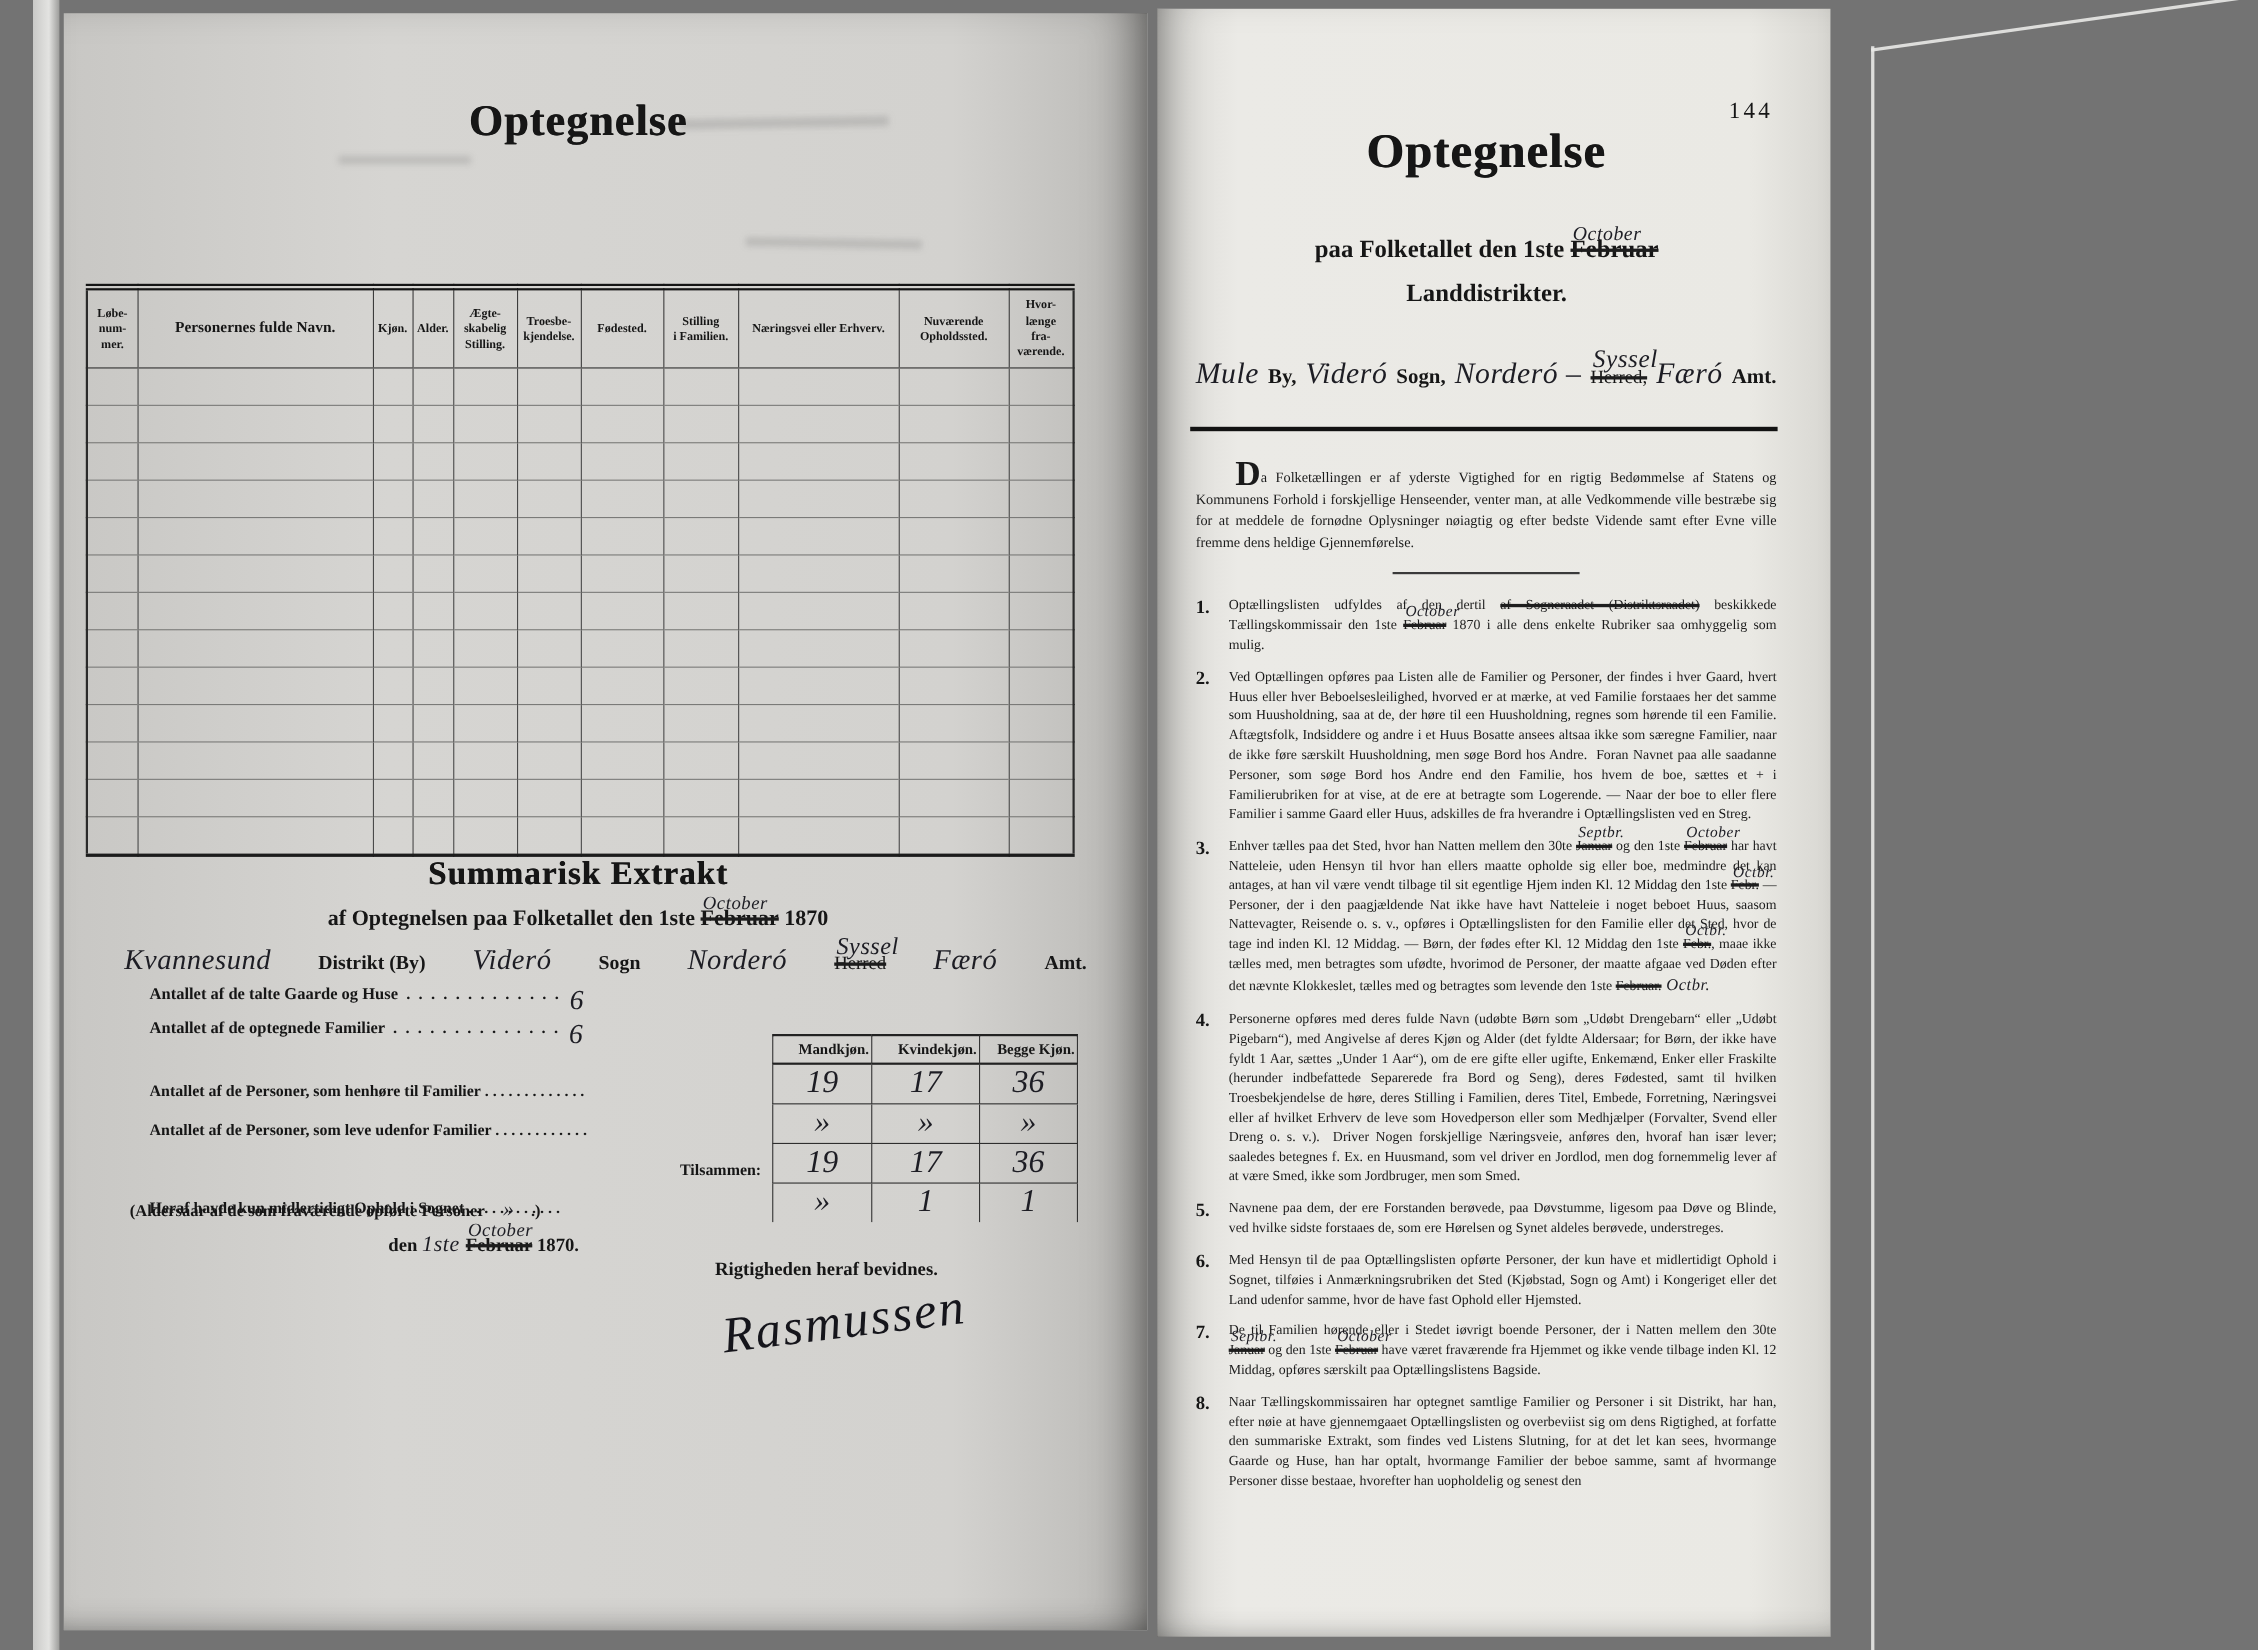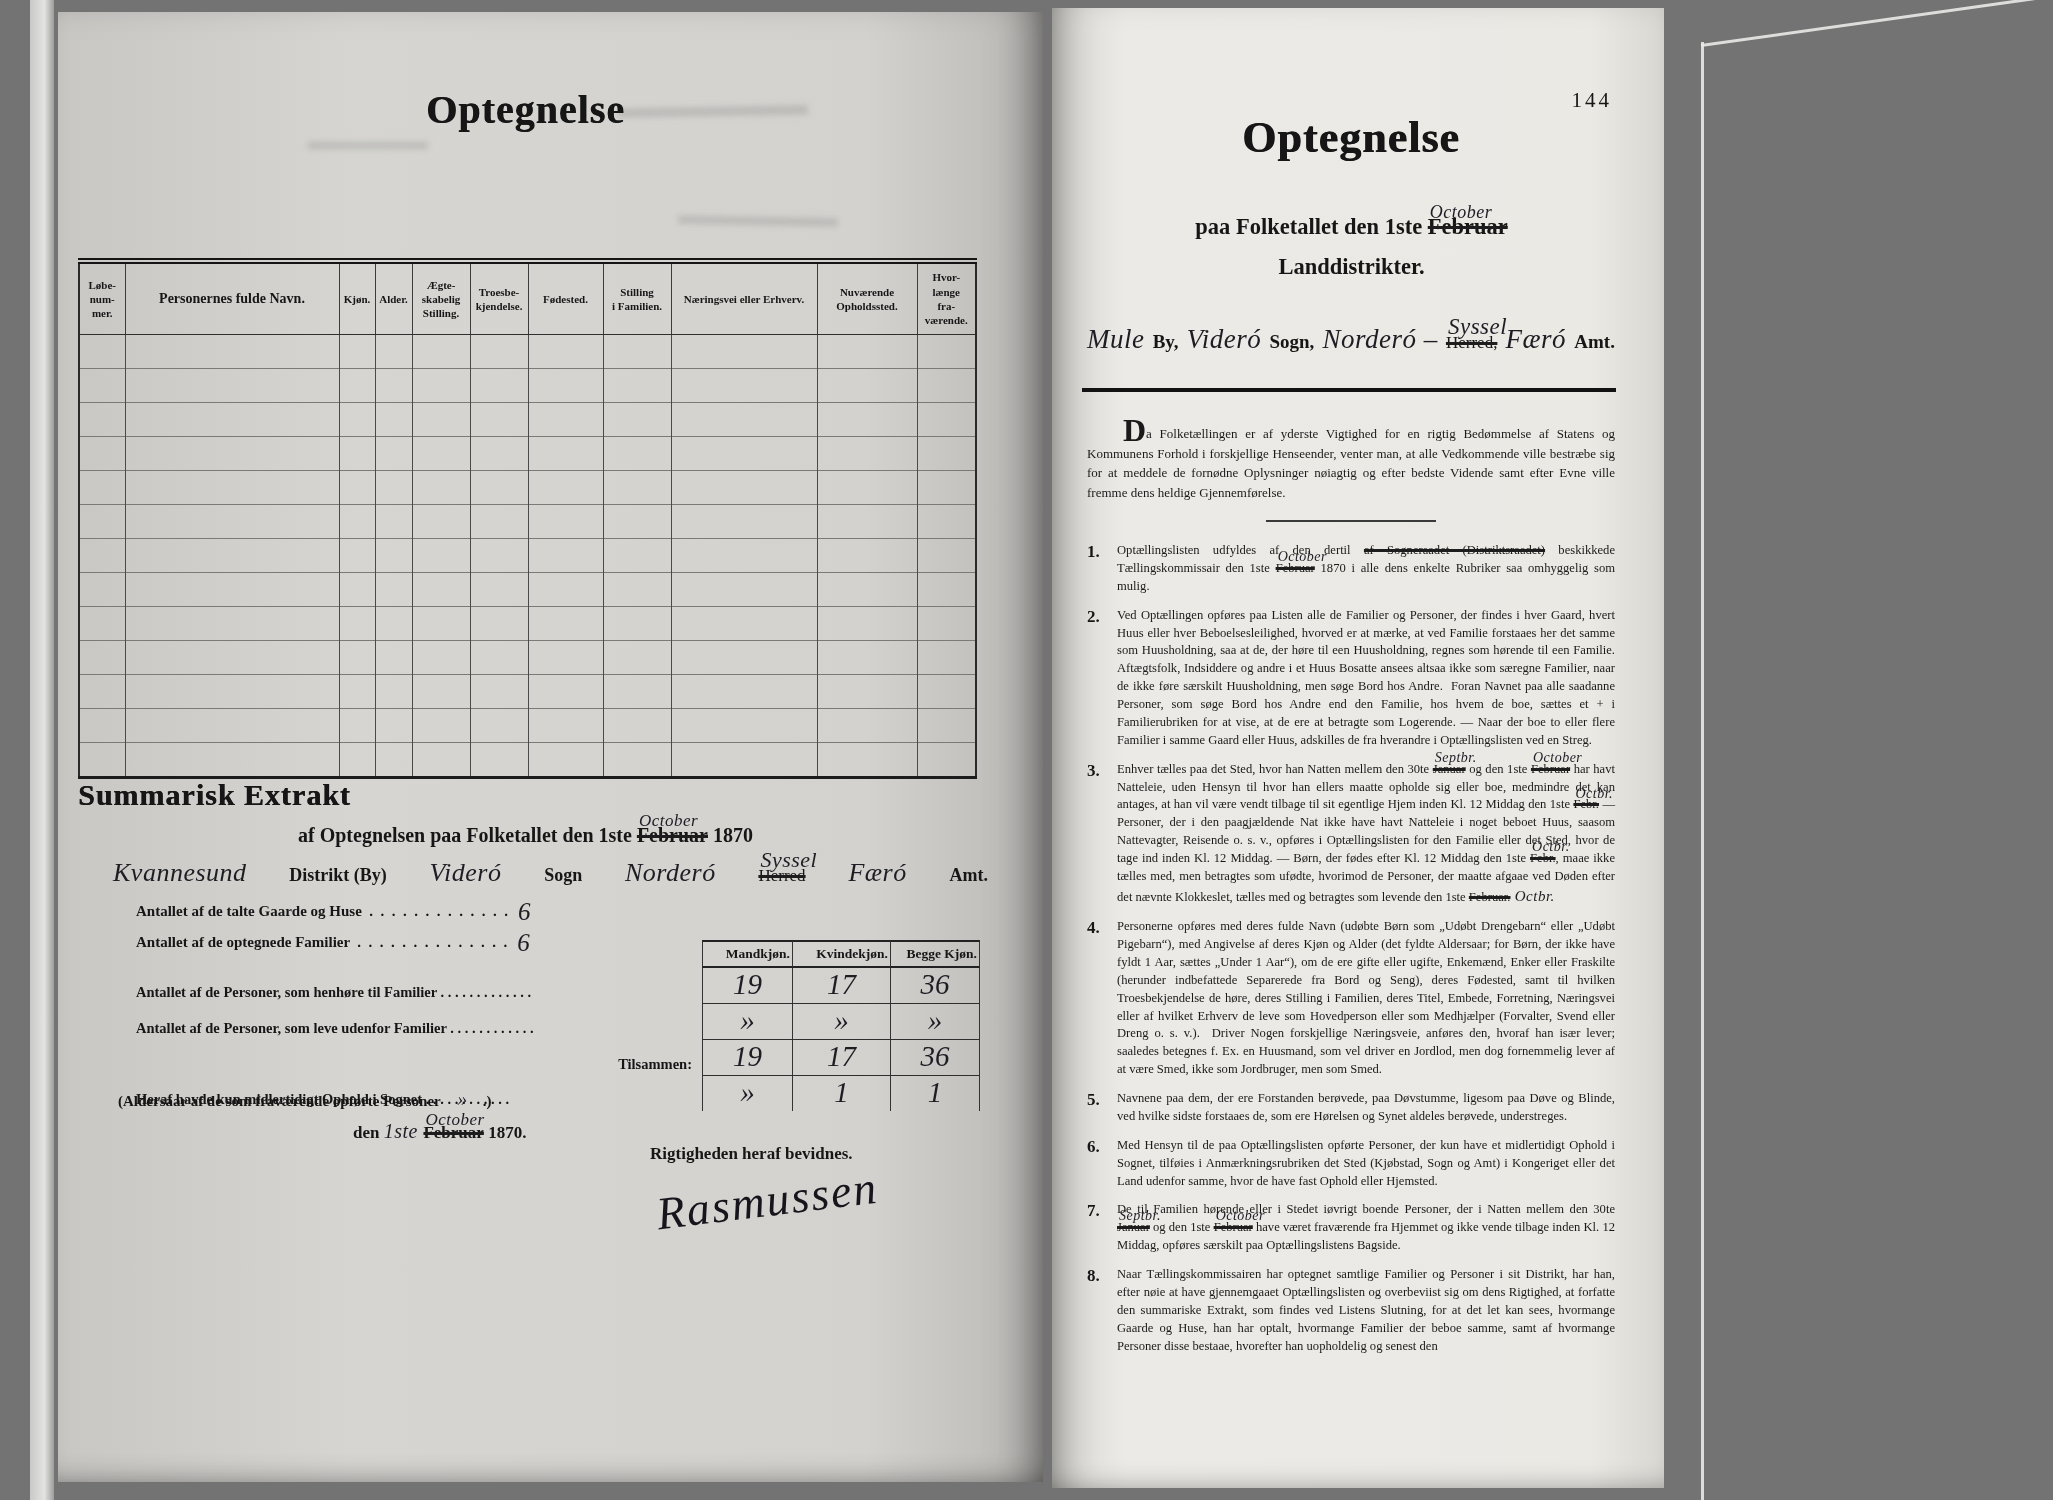--- a/index.html
+++ b/index.html
@@ -38,32 +38,32 @@
             font-size:40px;font-weight:bold;letter-spacing:1px;text-shadow:.6px 0 currentColor;}
   .lp-sub{position:absolute;top:162px;left:40px;width:855px;margin:0;text-align:center;
           font-size:17.5px;font-weight:bold;white-space:pre-line;line-height:1.45;}
   .lp-table{position:absolute;top:246px;left:20px;width:897px;border-collapse:collapse;table-layout:fixed;
             border:2px solid #2a2a2a;border-top:6px double #151515;border-bottom:3px solid #1c1c1c;}
   .lp-table th{border-left:1px solid #3c3c3c;border-bottom:1.5px solid #2f2f2f;height:66px;
                font-size:11px;font-weight:bold;text-align:center;vertical-align:middle;
                white-space:pre-line;line-height:1.3;padding:2px;}
   .lp-table th:nth-child(2){font-size:14px;}
   .lp-table td{border-left:1px solid #4a4a4a;border-top:1px solid #7a7a78;height:33px;padding:0;}
-  .lp-ext-h1{position:absolute;top:766px;left:20px;width:895px;margin:0;text-align:left;
+  .lp-ext-h1{position:absolute;top:766px;left:20px;width:895px;margin:0;text-align:center;
              font-size:30px;font-weight:bold;letter-spacing:1px;text-shadow:.5px 0 currentColor;}
   .lp-ext-h2{position:absolute;top:812px;left:20px;width:895px;margin:0;text-align:center;
              font-size:20px;font-weight:bold;}
   .lp-ext-h2 .above{font-size:17px;}
   .lp-place{position:absolute;top:846px;left:55px;width:875px;display:flex;justify-content:space-between;
             align-items:baseline;font-size:17px;}
   .lp-place .seg-b{font-size:18px;}
   .lp-place .seg-h{font-size:26px;}
   .lp-place .above{font-size:22px;}
   .lp-counts{position:absolute;top:884px;left:78px;}
-  .count-line{display:flex;align-items:center;height:31px;}
+  .count-line{display:flex;align-items:flex-start;height:31px;}
   .count-label{font-size:15px;font-weight:bold;white-space:pre;}
   .count-value{font-style:italic;font-size:25px;margin-left:10px;color:#1d1d24;}
   .lp-mini{position:absolute;top:928px;left:78px;width:862px;}
   .mini-row{display:grid;grid-template-columns:566px 90px 98px 90px;align-items:end;}
   .mini-label{font-size:14.5px;font-weight:bold;white-space:nowrap;overflow:hidden;padding-bottom:3px;}
   .mini-head .mini-hcell{border-top:2.5px solid #222;border-bottom:2.5px solid #222;border-left:1px solid #333;
             font-size:13.5px;font-weight:bold;text-align:right;padding:4px 2px;}
   .mini-head .mini-hcell:last-child{border-right:1px solid #333;}
   .mini-val{border-left:1px solid #333;text-align:center;font-style:italic;font-size:29px;color:#1d1d24;
             padding:0 4px 2px;min-height:29px;}

